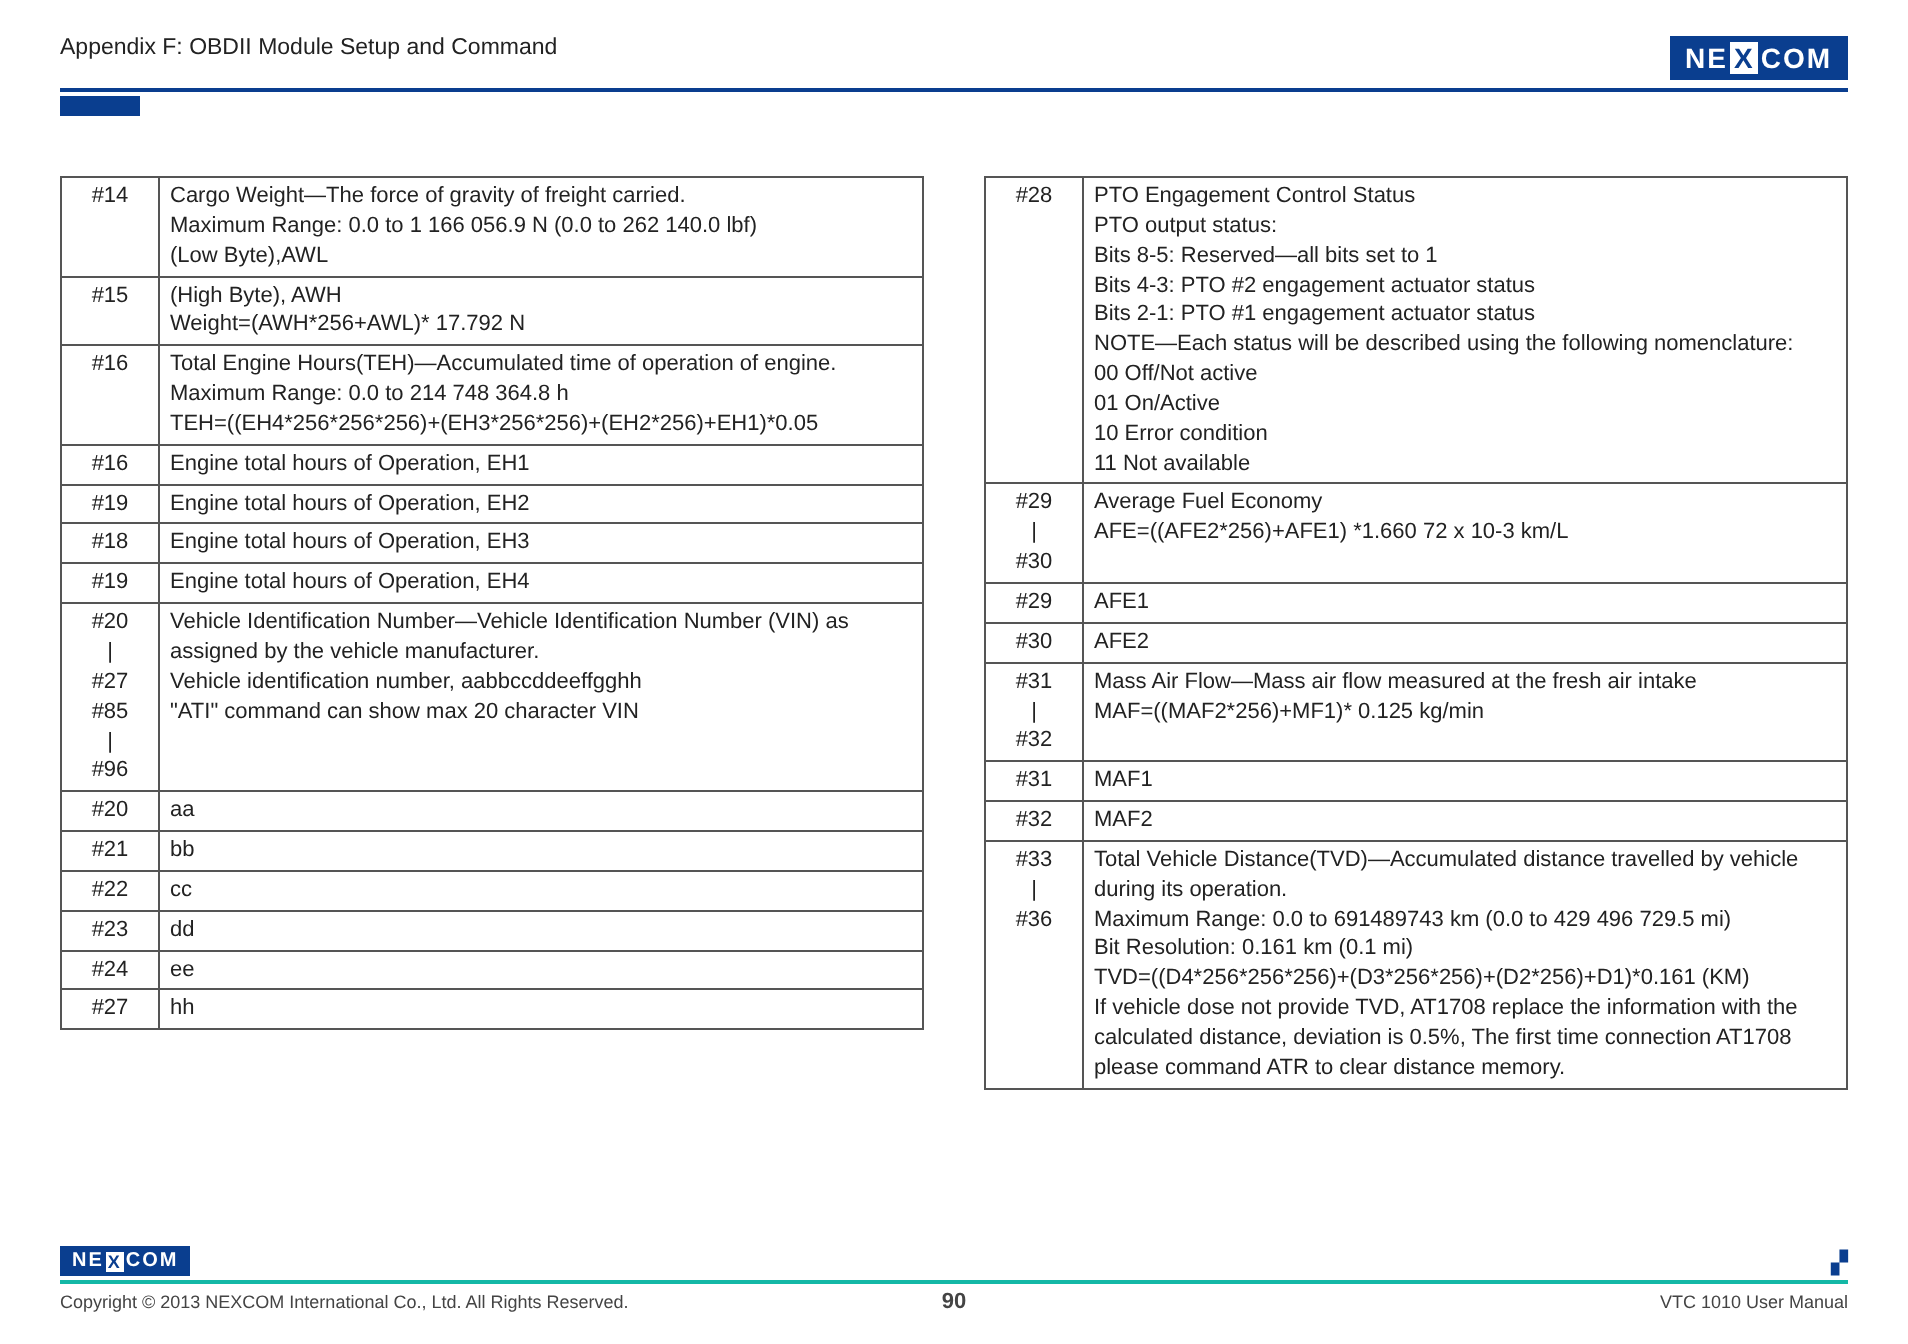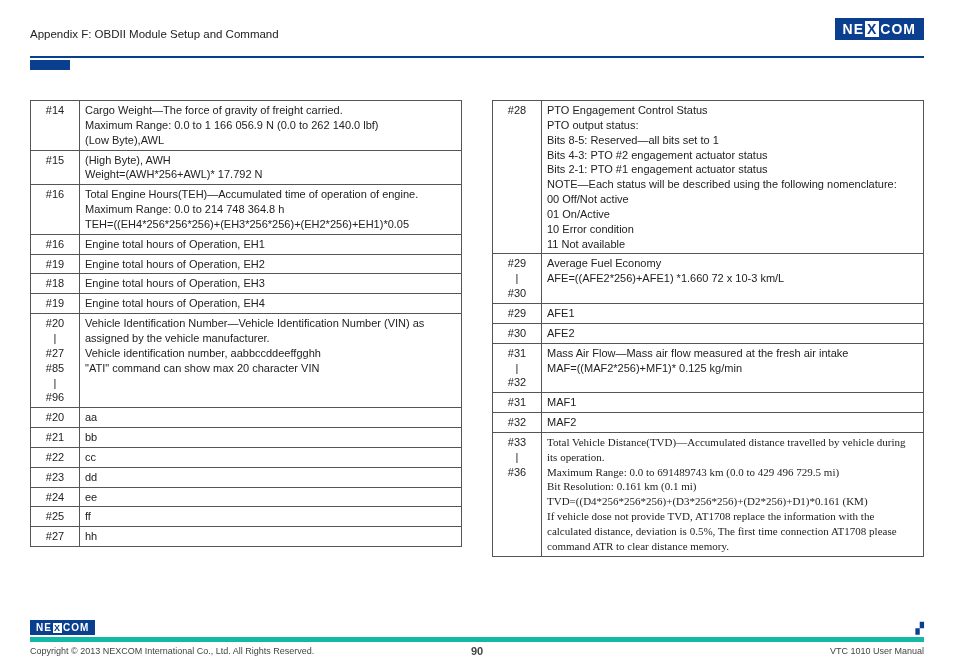--- a/index.html
+++ b/index.html
@@ -1,27 +1,27 @@
 <!DOCTYPE html>
 <html><head>
 <meta charset="utf-8">
 <style>
 html,body{margin:0;padding:0;font-family:"Segoe UI",Arial,sans-serif;font-size:11.5px;color:#222;background:#fff}
 .page{width:954px;height:672px;position:relative;box-sizing:border-box;padding:18px 30px 0 30px}
-.header{display:flex;justify-content:space-between;align-items:flex-end;border-bottom:2px solid #0a3e8f;padding-bottom:16px;margin-bottom:2px}
+.header{display:flex;justify-content:space-between;align-items:flex-start;border-bottom:2px solid #0a3e8f;padding-bottom:4px;margin-bottom:2px}
 .logo{background:#0a3e8f;color:#fff;font-weight:bold;font-size:14px;letter-spacing:1px;padding:3px 8px;display:inline-flex;align-items:center}
 .logo .x{background:#fff;color:#0a3e8f;padding:0 2px;margin:0 1px;font-weight:bold}
 .bluetab{width:40px;height:10px;background:#0a3e8f;margin-bottom:30px}
 .columns{display:flex;gap:30px}
 .col{flex:1}
 table{border-collapse:collapse;width:100%}
 td{border:1px solid #555;padding:2px 5px;vertical-align:top;line-height:1.35;font-size:11px}
 td.idx{width:38px;text-align:center;white-space:pre-line}
 .footer{position:absolute;left:30px;right:30px;bottom:16px}
-.footer-line{border-top:5px solid #14b8a6;padding-top:4px;display:flex;justify-content:space-between;align-items:center;font-size:9px;color:#444}
+.footer-line{border-top:2px solid #14b8a6;padding-top:4px;display:flex;justify-content:space-between;align-items:center;font-size:9px;color:#444}
 .footer-logo-row{display:flex;justify-content:space-between;align-items:flex-end;margin-bottom:2px}
 .footer-logo{background:#0a3e8f;color:#fff;font-weight:bold;font-size:10px;letter-spacing:1px;padding:2px 6px;display:inline-flex;align-items:center}
 .footer-logo .x{background:#fff;color:#0a3e8f;padding:0 1px;margin:0 1px;font-weight:bold;font-size:9px}
 .pagenum{position:absolute;left:50%;transform:translateX(-50%);font-weight:bold;font-size:11px}
 .sq{font-size:11px;color:#0a3e8f}
 </style>
 </head>
 <body>
 
 <div class="page">
@@ -97,24 +97,20 @@
             </tr>
             <tr>
               <td class="idx">#23</td>
               <td style="white-space: pre-line;">dd</td>
             </tr>
             <tr>
               <td class="idx">#24</td>
               <td style="white-space: pre-line;">ee</td>
             </tr>
             <tr>
-              <td class="idx">#25</td>
-              <td style="white-space: pre-line;">ff</td>
-            </tr>
-            <tr>
               <td class="idx">#27</td>
               <td style="white-space: pre-line;">hh</td>
             </tr>
           </tbody>
         </table>
   </div>
   <div class="col">
    <table>
           <tbody id="right-body">
             <tr>
@@ -157,21 +153,21 @@
               <td style="white-space: pre-line;">MAF1</td>
             </tr>
             <tr>
               <td class="idx">#32</td>
               <td style="white-space: pre-line;">MAF2</td>
             </tr>
             <tr>
               <td class="idx">#33
 |
 #36</td>
-              <td style="white-space: pre-line; font-family: Liberation Serif, serif;">Total Vehicle Distance(TVD)—Accumulated distance travelled by vehicle during its operation.
+              <td style="white-space: pre-line;">Total Vehicle Distance(TVD)—Accumulated distance travelled by vehicle during its operation.
 Maximum Range: 0.0 to 691489743 km (0.0 to 429 496 729.5 mi)
 Bit Resolution: 0.161 km (0.1 mi)
 TVD=((D4*256*256*256)+(D3*256*256)+(D2*256)+D1)*0.161 (KM)
 If vehicle dose not provide TVD, AT1708 replace the information with the calculated distance, deviation is 0.5%, The first time connection AT1708 please command ATR to clear distance memory.</td>
             </tr>
           </tbody>
         </table>
   </div>
  </div>
 

